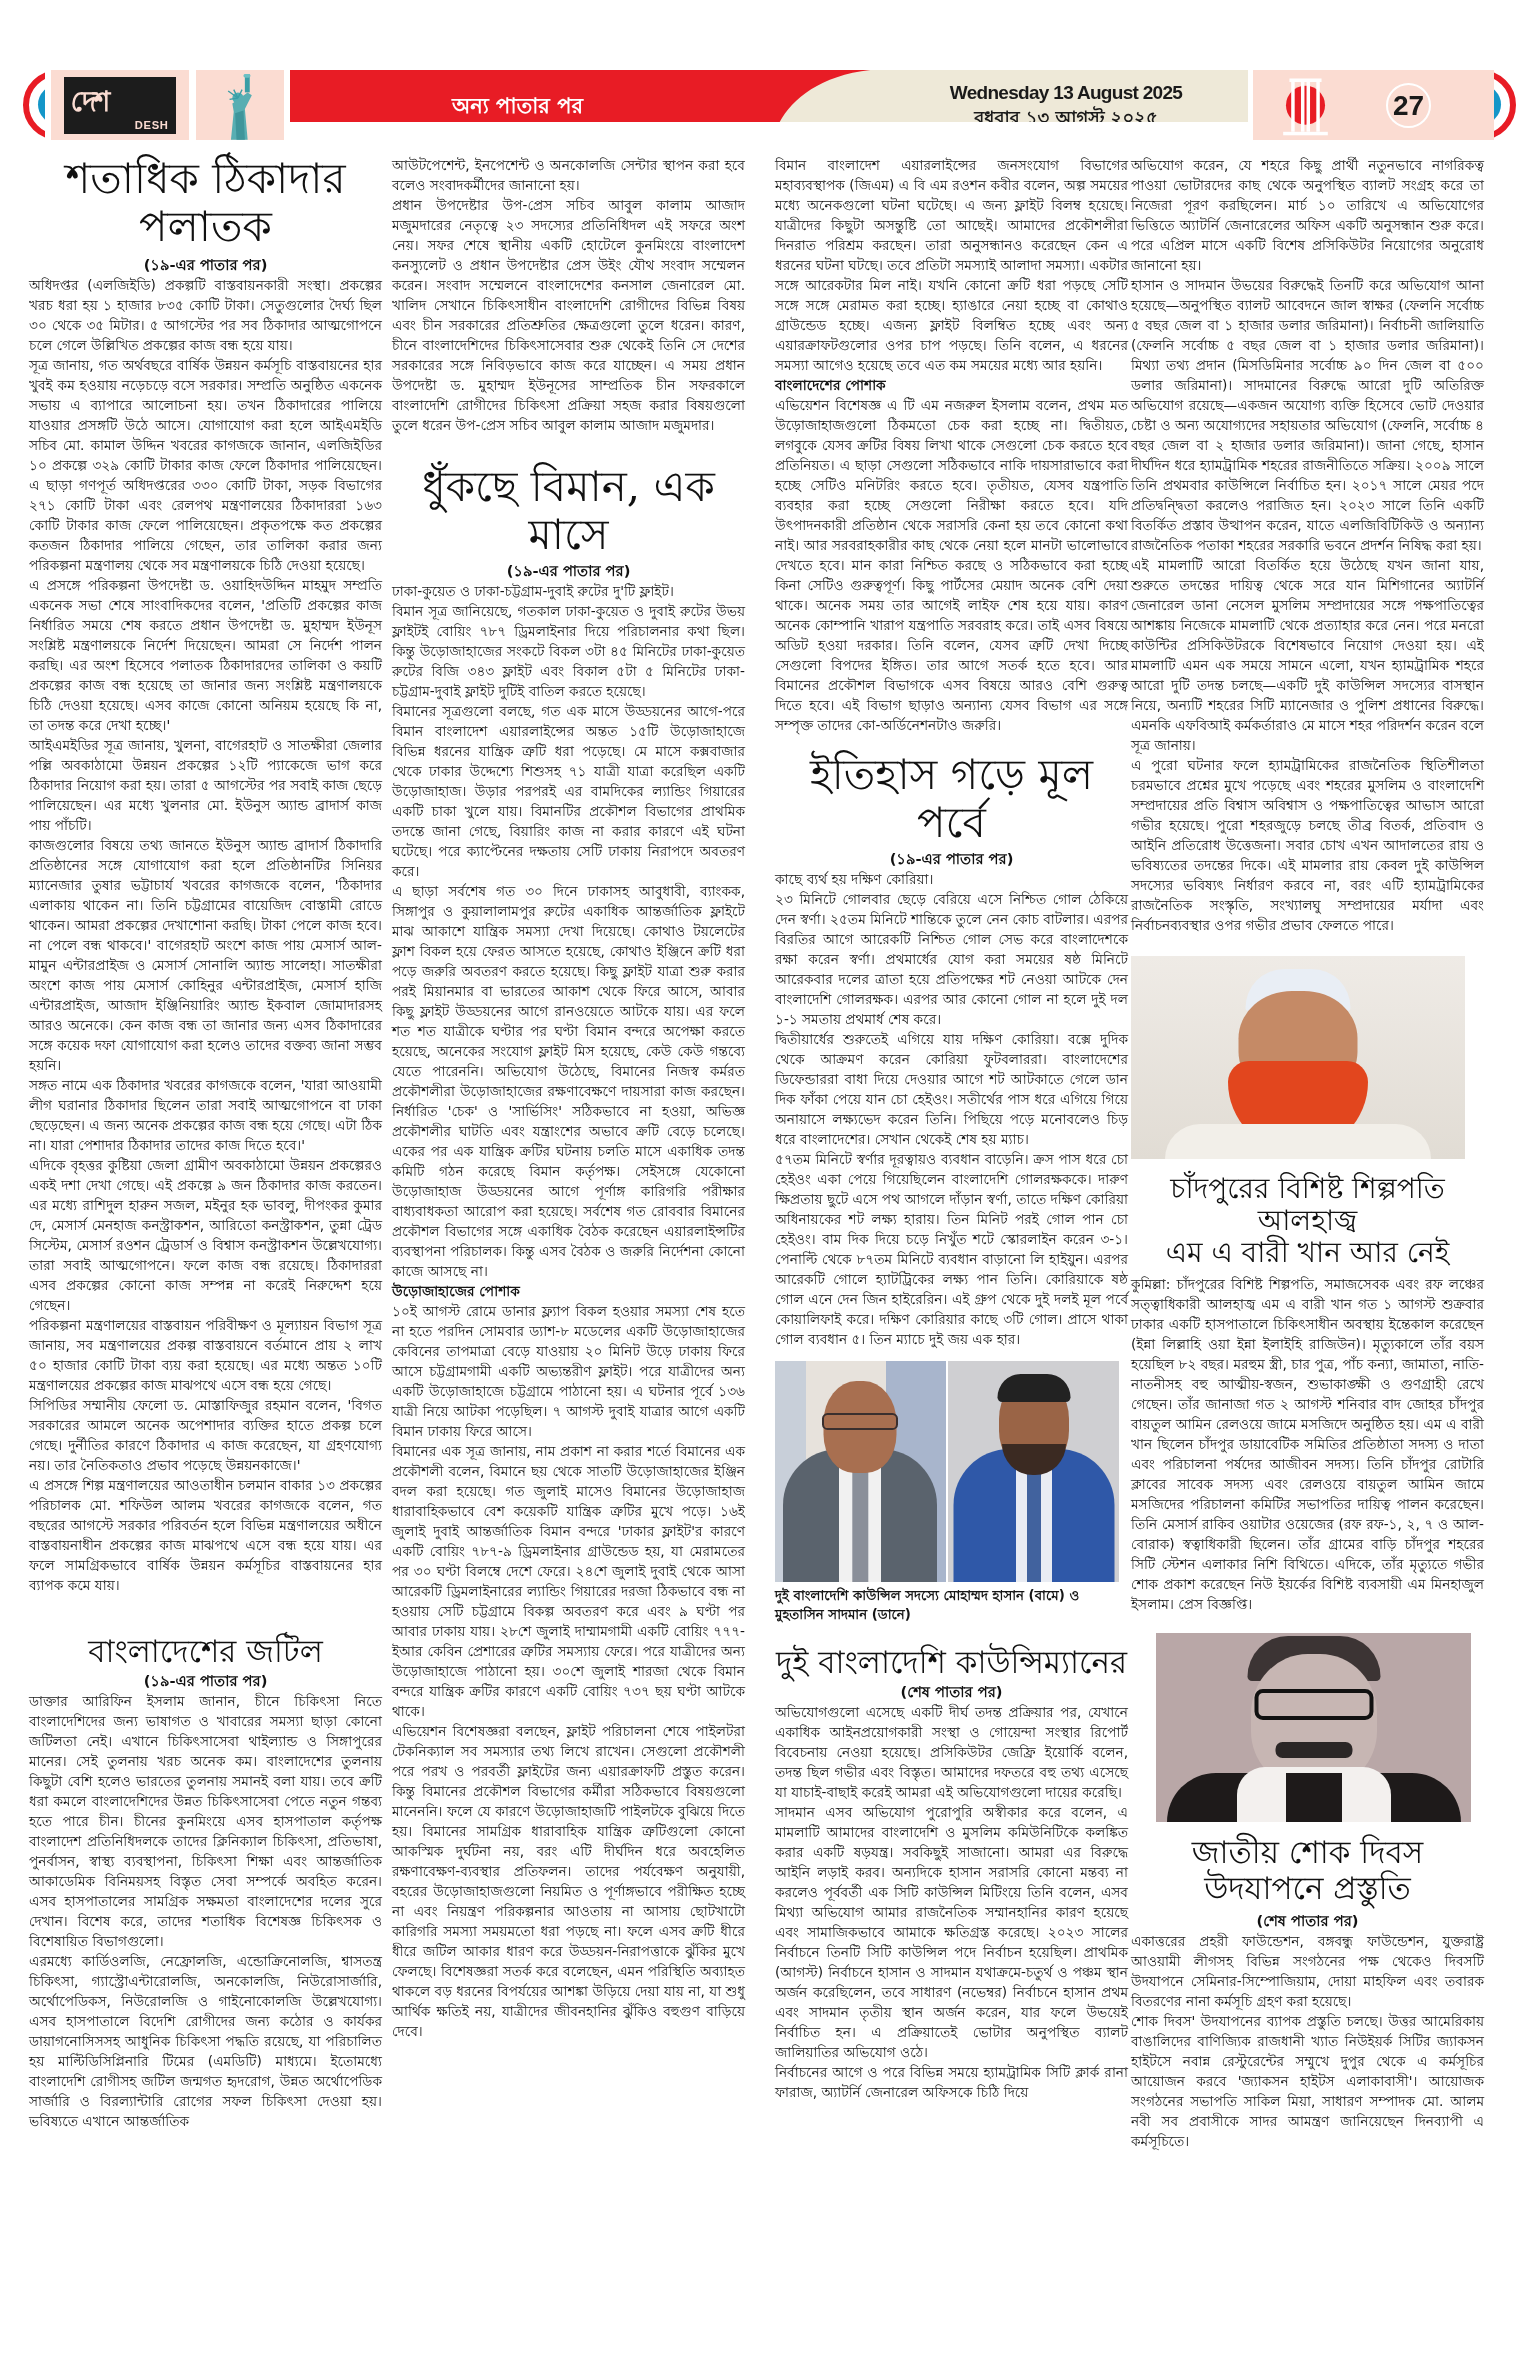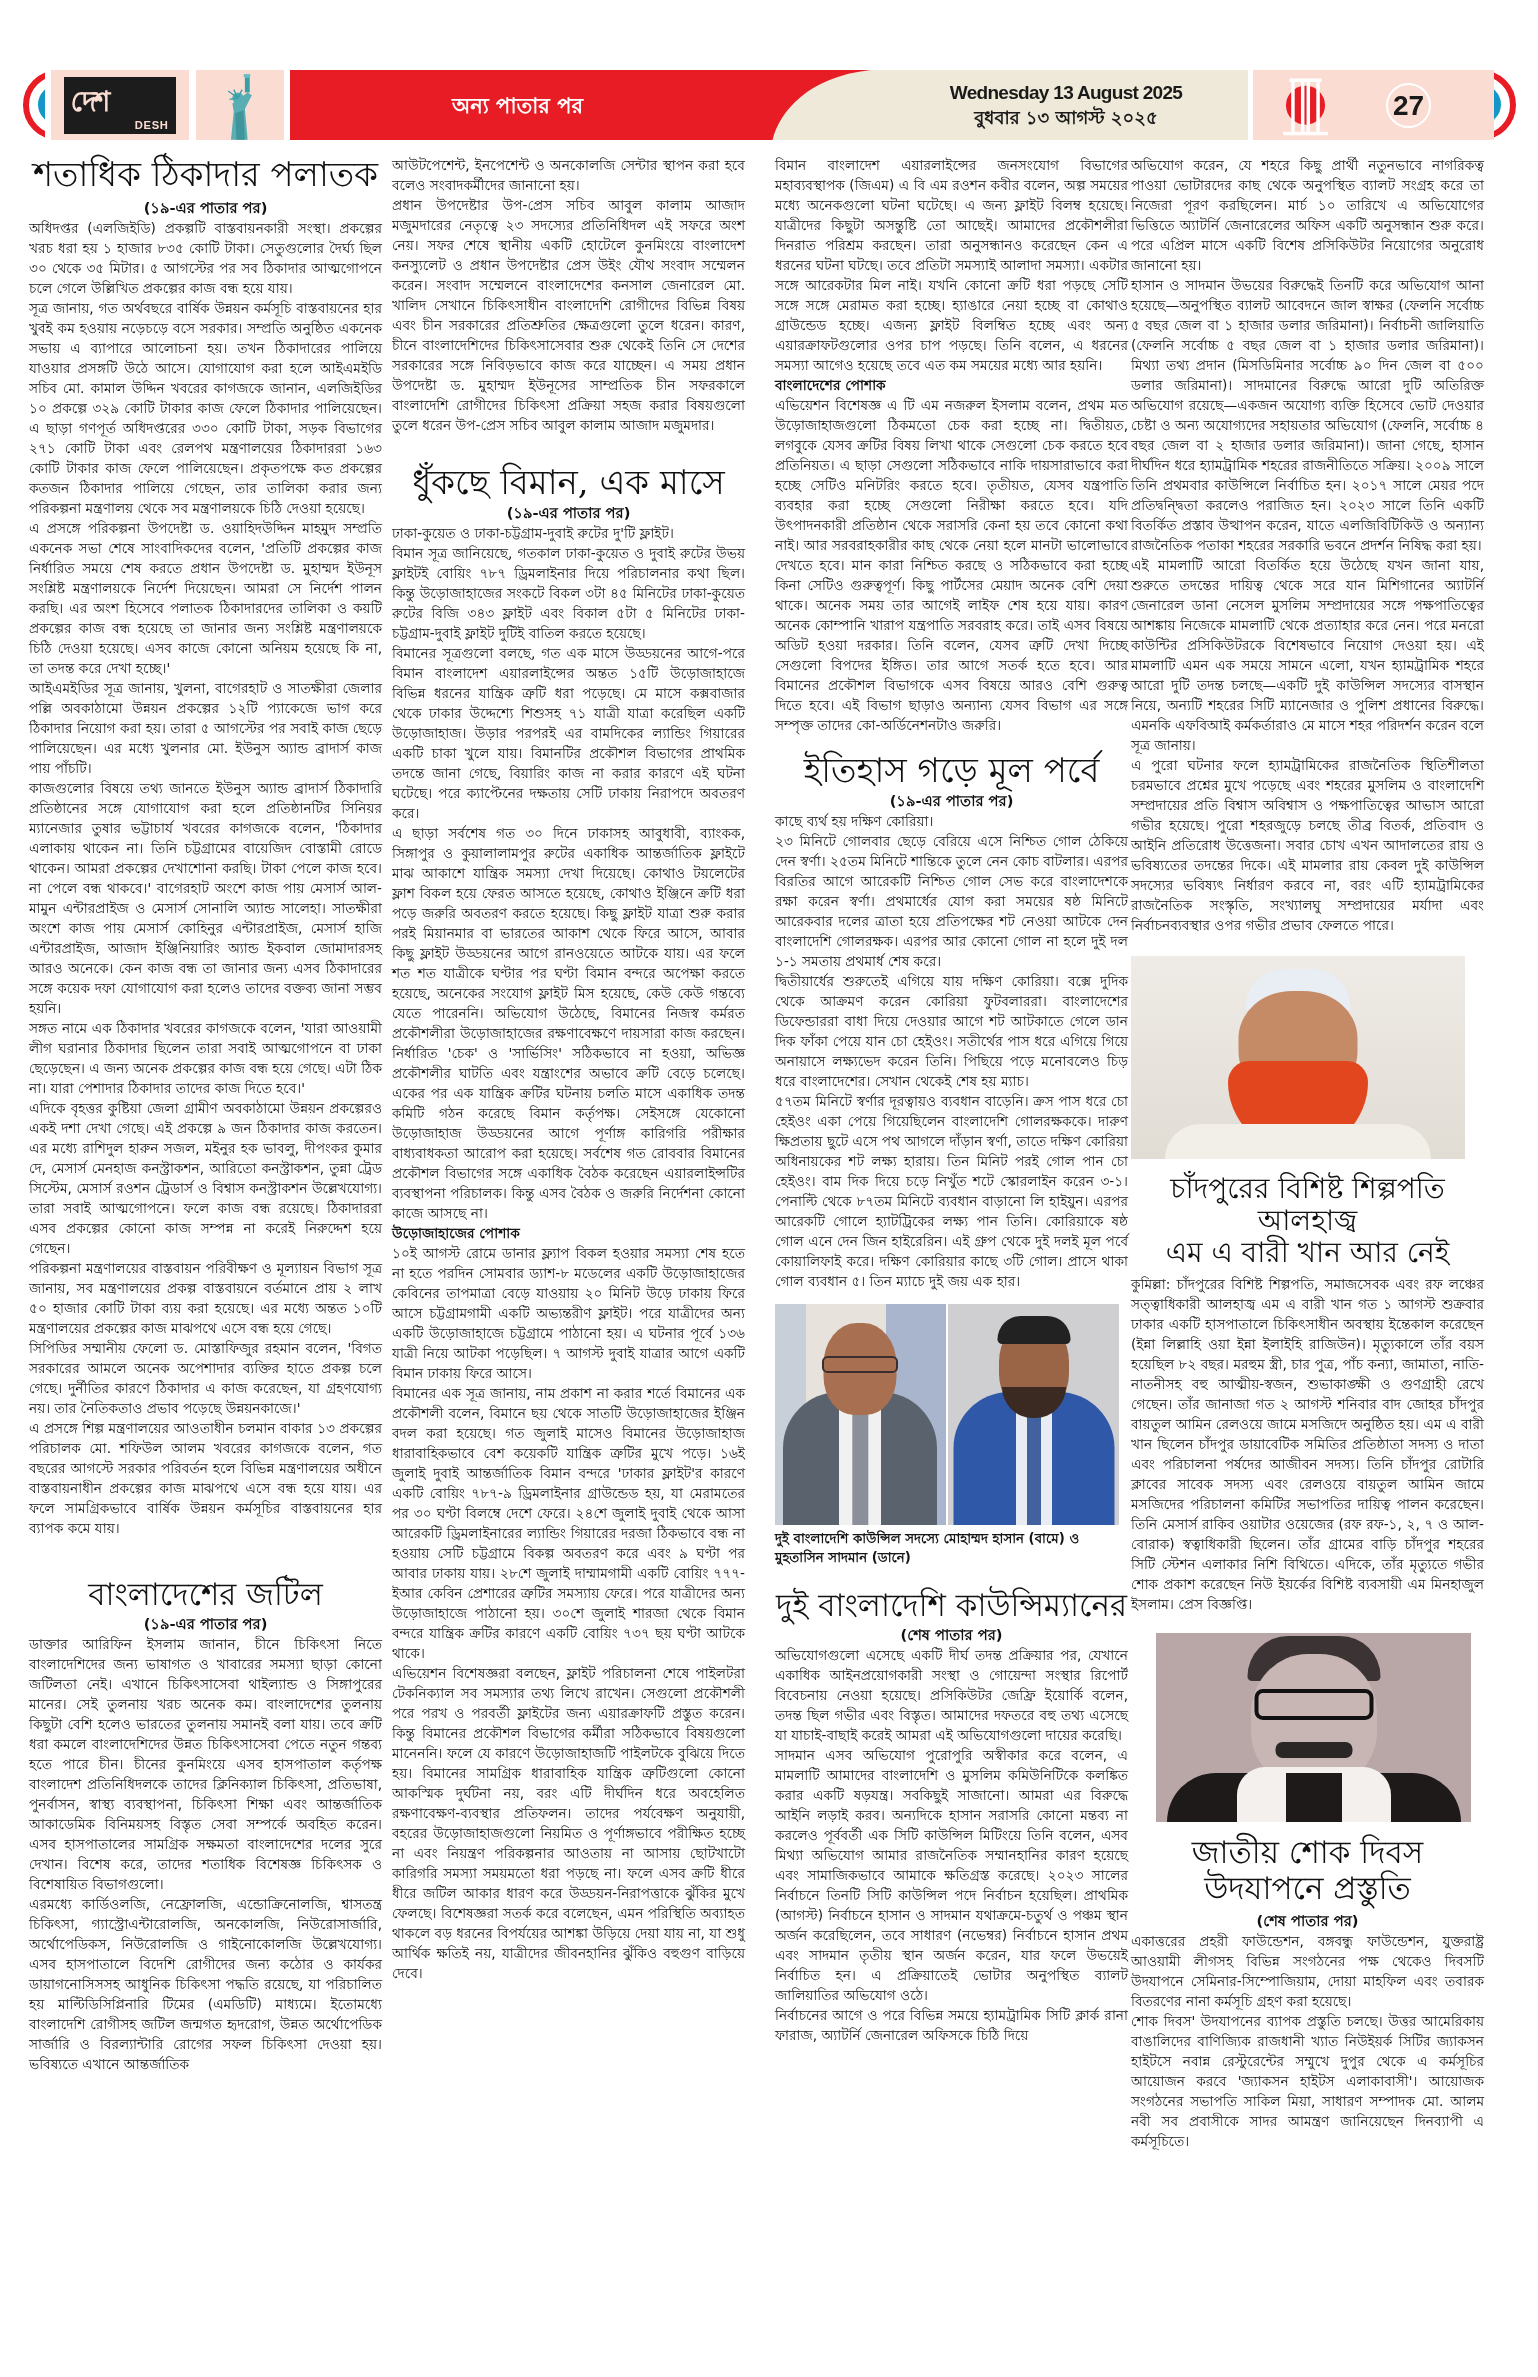--- a/index.html
+++ b/index.html
@@ -17,39 +17,39 @@
   .cap-right .cap-core { left: auto; right: 9px; }
 
   .logo-box { position: absolute; left: 34px; top: 0; width: 138px; height: 70px; background: #fbdcd2; }
   .logo-mark { position: absolute; left: 12.6px; top: 7px; width: 112px; height: 57px; background: #1c1c1c; color: #fbdcd2; }
   .logo-mark .glyph { position: absolute; left: 7px; top: 2.8px; font-family: "DejaVu Sans", sans-serif; font-weight: bold; font-size: 28px; letter-spacing: -2.8px; }
   .logo-mark .sub { position: absolute; right: 7px; bottom: 2.8px; font-family: "Liberation Sans", sans-serif; font-weight: bold; font-size: 11.2px; letter-spacing: 0.7px; }
 
   .liberty-box { position: absolute; left: 179px; top: 0; width: 88px; height: 70px; background: #fbdcd2; overflow: hidden; }
   .liberty { position: absolute; left: 28px; top: 4.2px; width: 32px; height: 66px; }
 
-  .red-band { position: absolute; left: 273px; top: 0; width: 958px; height: 70px; background: #eee9d8; overflow: hidden; }
+  .red-band { position: absolute; left: 273px; top: 0; width: 958px; height: 52px; background: #eee9d8; overflow: hidden; }
   .red-shape { position: absolute; left: 0; top: 0; width: 958px; height: 70px; }
   .section-title { position: absolute; left: 112px; top: 19.6px; width: 231px; text-align: center; color: #ffffff; font-size: 21px; font-weight: bold; }
   .dateline { position: absolute; left: 615px; top: 11.2px; width: 322px; text-align: center; }
   .date-en { font-family: "Liberation Sans", sans-serif; font-weight: bold; font-size: 19px; letter-spacing: -0.7px; color: #1a1a1a; line-height: 24px; }
   .date-bn { font-weight: bold; font-size: 18px; color: #1a1a1a; line-height: 25px; }
 
   .page-box { position: absolute; left: 1236px; top: 0; width: 241px; height: 70px; background: #fbdcd2; }
   .minar { position: absolute; left: 28px; top: 5.6px; width: 49px; height: 60px; }
   .page-num { position: absolute; left: 133px; top: 12.6px; width: 45px; height: 45px; border-radius: 50%; border: 2.1px solid #ffffff; text-align: center; line-height: 41px; font-family: "Liberation Sans", sans-serif; font-weight: bold; font-size: 28px; color: #1a1a1a; }
 
   
   .col { position: absolute; top: 155px; width: 353px; }
   .col-1 { left: 29px; } .col-2 { left: 392px; } .col-3 { left: 775px; } .col-4 { left: 1131px; }
   .col p, .body { font-size: 13.7px; line-height: 20px; text-align: justify; color: #151515; }
   .col p + p { margin-top: 0; }
 
   .headline { font-family: "DejaVu Serif", serif; font-weight: normal; color: #111; text-align: center; line-height: 1.15; }
-  .h-xl { font-size: 34px; }
+  .h-xl { font-size: 42px; }
   .h-lg { font-size: 31px; }
   .cont { text-align: center; font-weight: bold; font-size: 14.7px; line-height: 21px; color: #111; }
 
   .photo { position: relative; overflow: hidden; }
   .caption { font-size: 13.3px; line-height: 19px; font-weight: bold; color: #151515; margin-top: 4.2px; }
 
   
   .duo { width: 344px; height: 221px; display: flex; gap: 2.8px; }
   .duo .pane { flex: 1; position: relative; overflow: hidden; }
   .pane-left { background: linear-gradient(90deg, #c8cfd9 0 18%, #e7e2dc 18% 65%, #a8b5cc 65% 100%); }

